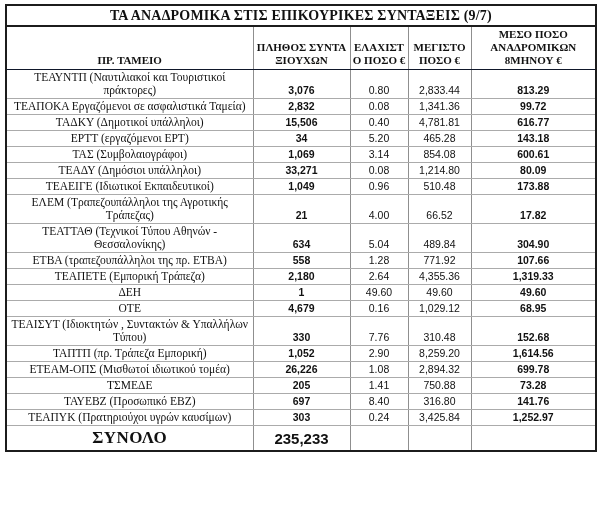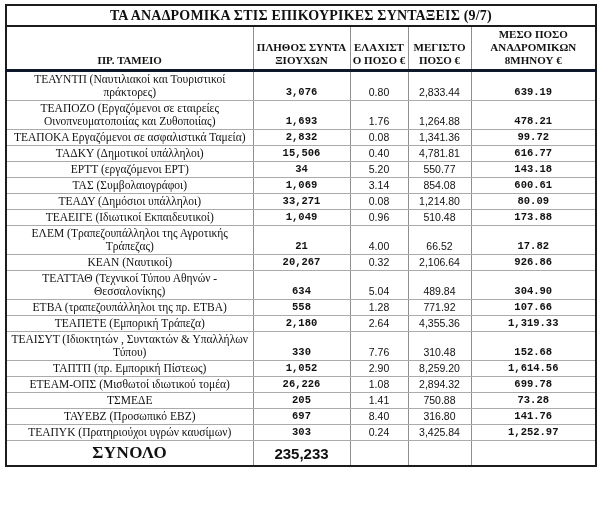--- a/index.html
+++ b/index.html
@@ -43,39 +43,39 @@
     padding: 1px 16px;
     letter-spacing: 0.2px;
   }
   
   th {
     vertical-align: bottom;
     font-weight: bold;
     font-size: 11px;
     line-height: 13px;
     padding-bottom: 2px;
-    border-bottom: 3px solid #0f172a;
+    border-bottom: 1px solid #0f172a;
   }
   th.brk { word-break: break-all; }
   
   td.c-fund {
     font-family: "Liberation Serif", "DejaVu Serif", serif;
     font-size: 11.5px;
     line-height: 13px;
     vertical-align: middle;
     margin-left: 42px;
   }
   td.c-count, td.c-min, td.c-max, td.c-avg {
     font-family: "Liberation Sans", "DejaVu Sans", sans-serif;
     font-size: 10.5px;
     line-height: 13px;
     vertical-align: bottom;
     padding-bottom: 1px;
   }
-  td.c-count, td.c-avg { font-weight: bold; font-family: Liberation Mono, monospace; }
+  td.c-count, td.c-avg { font-weight: bold; }
   
   tr.total-row td {
     border-top: 1px solid #6f6f6f;
   }
   tr.total-row td.t-label {
     font-size: 17px;
     font-weight: bold;
     line-height: 22px;
     vertical-align: middle;
     letter-spacing: 0.5px;
@@ -110,48 +110,41 @@
         <th>ΜΕΓΙΣΤΟ ΠΟΣΟ €</th>
         <th>ΜΕΣΟ ΠΟΣΟ ΑΝΑΔΡΟΜΙΚΩΝ 8ΜΗΝΟΥ €</th>
       </tr>
     </thead>
     <tbody id="table-body">
     <tr>
           <td class="c-fund">ΤΕΑΥΝΤΠ (Ναυτιλιακοί και Τουριστικοί πράκτορες)</td>
           <td class="c-count">3,076</td>
           <td class="c-min">0.80</td>
           <td class="c-max">2,833.44</td>
-          <td class="c-avg">639.19</td>
-        </tr>
-        <tr>
-          <td class="c-fund">ΤΕΑΠΟΖΟ (Εργαζόμενοι σε εταιρείες Οινοπνευματοποιίας και Ζυθοποιίας)</td>
-          <td class="c-count">1,693</td>
-          <td class="c-min">1.76</td>
-          <td class="c-max">1,264.88</td>
-          <td class="c-avg">478.21</td>
+          <td class="c-avg">813.29</td>
         </tr>
         <tr>
           <td class="c-fund">ΤΕΑΠΟΚΑ Εργαζόμενοι σε ασφαλιστικά Ταμεία)</td>
           <td class="c-count">2,832</td>
           <td class="c-min">0.08</td>
           <td class="c-max">1,341.36</td>
           <td class="c-avg">99.72</td>
         </tr>
         <tr>
           <td class="c-fund">ΤΑΔΚΥ (Δημοτικοί υπάλληλοι)</td>
           <td class="c-count">15,506</td>
           <td class="c-min">0.40</td>
           <td class="c-max">4,781.81</td>
           <td class="c-avg">616.77</td>
         </tr>
         <tr>
           <td class="c-fund">ΕΡΤΤ (εργαζόμενοι ΕΡΤ)</td>
           <td class="c-count">34</td>
           <td class="c-min">5.20</td>
-          <td class="c-max">550.77</td>
+          <td class="c-max">465.28</td>
           <td class="c-avg">143.18</td>
         </tr>
         <tr>
           <td class="c-fund">ΤΑΣ (Συμβολαιογράφοι)</td>
           <td class="c-count">1,069</td>
           <td class="c-min">3.14</td>
           <td class="c-max">854.08</td>
           <td class="c-avg">600.61</td>
         </tr>
         <tr>
@@ -169,27 +162,20 @@
           <td class="c-avg">173.88</td>
         </tr>
         <tr>
           <td class="c-fund">ΕΛΕΜ (Τραπεζουπάλληλοι της Αγροτικής Τράπεζας)</td>
           <td class="c-count">21</td>
           <td class="c-min">4.00</td>
           <td class="c-max">66.52</td>
           <td class="c-avg">17.82</td>
         </tr>
         <tr>
-          <td class="c-fund">ΚΕΑΝ (Ναυτικοί)</td>
-          <td class="c-count">20,267</td>
-          <td class="c-min">0.32</td>
-          <td class="c-max">2,106.64</td>
-          <td class="c-avg">926.86</td>
-        </tr>
-        <tr>
           <td class="c-fund">ΤΕΑΤΤΑΘ (Τεχνικοί Τύπου Αθηνών - Θεσσαλονίκης)</td>
           <td class="c-count">634</td>
           <td class="c-min">5.04</td>
           <td class="c-max">489.84</td>
           <td class="c-avg">304.90</td>
         </tr>
         <tr>
           <td class="c-fund">ΕΤΒΑ (τραπεζουπάλληλοι της πρ. ΕΤΒΑ)</td>
           <td class="c-count">558</td>
           <td class="c-min">1.28</td>
@@ -197,28 +183,42 @@
           <td class="c-avg">107.66</td>
         </tr>
         <tr>
           <td class="c-fund">ΤΕΑΠΕΤΕ (Εμπορική Τράπεζα)</td>
           <td class="c-count">2,180</td>
           <td class="c-min">2.64</td>
           <td class="c-max">4,355.36</td>
           <td class="c-avg">1,319.33</td>
         </tr>
         <tr>
+          <td class="c-fund">ΔΕΗ</td>
+          <td class="c-count">1</td>
+          <td class="c-min">49.60</td>
+          <td class="c-max">49.60</td>
+          <td class="c-avg">49.60</td>
+        </tr>
+        <tr>
+          <td class="c-fund">ΟΤΕ</td>
+          <td class="c-count">4,679</td>
+          <td class="c-min">0.16</td>
+          <td class="c-max">1,029.12</td>
+          <td class="c-avg">68.95</td>
+        </tr>
+        <tr>
           <td class="c-fund">ΤΕΑΙΣΥΤ (Ιδιοκτητών , Συντακτών &amp; Υπαλλήλων Τύπου)</td>
           <td class="c-count">330</td>
           <td class="c-min">7.76</td>
           <td class="c-max">310.48</td>
           <td class="c-avg">152.68</td>
         </tr>
         <tr>
-          <td class="c-fund">ΤΑΠΤΠ (πρ. Εμπορική Πίστεως)</td>
+          <td class="c-fund">ΤΑΠΤΠ (πρ. Τράπεζα Εμπορική)</td>
           <td class="c-count">1,052</td>
           <td class="c-min">2.90</td>
           <td class="c-max">8,259.20</td>
           <td class="c-avg">1,614.56</td>
         </tr>
         <tr>
           <td class="c-fund">ΕΤΕΑΜ-ΟΠΣ (Μισθωτοί ιδιωτικού τομέα)</td>
           <td class="c-count">26,226</td>
           <td class="c-min">1.08</td>
           <td class="c-max">2,894.32</td>

